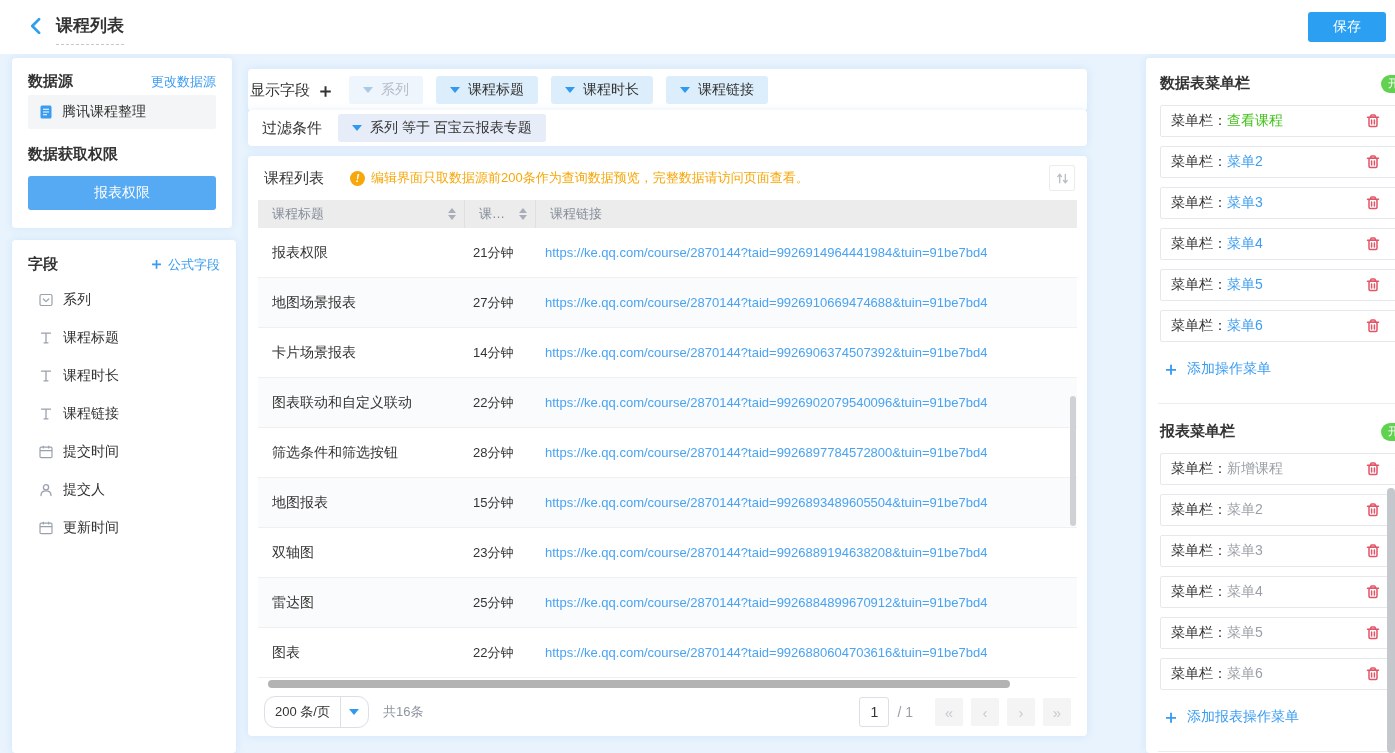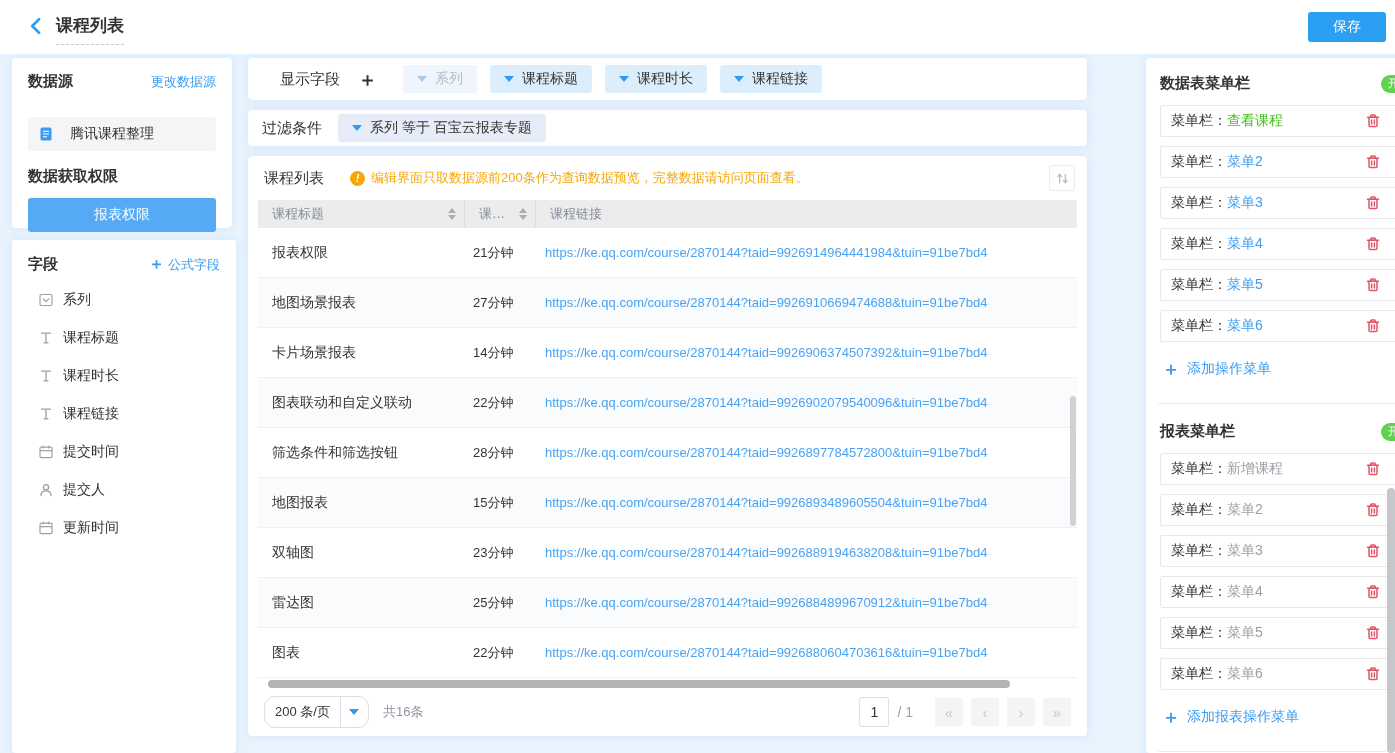--- a/index.html
+++ b/index.html
@@ -17,33 +17,33 @@
     padding-bottom:7px; border-bottom:1px dashed #c9c9c9; }
   .save-btn { position:absolute; right:9px; top:12px; width:78px; height:30px; background:#2b9ff2; color:#fff;
     border:none; border-radius:3px; font-size:14px; cursor:pointer; font-family:inherit; }
 
   
   .card-ds { left:12px; top:58px; width:220px; height:170px; padding:14px 16px; }
   .card-fields { left:12px; top:240px; width:224px; height:513px; padding:14px 16px; overflow:hidden; }
   .row-between { display:flex; justify-content:space-between; align-items:center; }
   .sec-title { font-size:15px; font-weight:bold; color:#333; }
   .link { color:#3a9cf1; font-size:13px; text-decoration:none; cursor:pointer;margin-left:42px; }
-  .ds-item { margin-top:26px; height:34px; background:#f4f5f7; border-radius:2px; display:flex; align-items:center;
-    padding:0 10px; gap:16px; font-size:14px; cursor:pointer; }
+  .ds-item { margin-top:4px; height:34px; background:#f4f5f7; border-radius:2px; display:flex; align-items:center;
+    padding:0 10px; gap:8px; font-size:14px; cursor:pointer; }
   .perm-title { margin-top:16px; }
   .perm-btn { margin-top:12px; width:100%; height:34px; background:#56a9f3; color:#fff; border:none; border-radius:3px;
     font-size:14px; cursor:pointer; font-family:inherit; }
   .field-item { display:flex; align-items:center; gap:9px; height:38px; padding-left:10px; font-size:14px;
     color:#333; cursor:pointer; border-radius:2px; }
   .f-icon { width:16px; height:16px; display:inline-flex; }
   #field-list { margin-top:6px; }
   .plus { color:#3a9cf1; font-size:16px; font-weight:bold; }
 
   
-  .card-display { left:248px; top:58px; width:839px; height:42px; padding:0 32px; display:flex; align-items:center;gap:12px; }
+  .card-display { left:248px; top:69px; width:839px; height:42px; padding:0 2px; display:flex; align-items:center; }
   .card-filter  { left:248px; top:110px; width:839px; height:36px; padding:0 14px; display:flex; align-items:center; }
   .bar-label { font-size:15px; color:#333; margin-right:6px; }
   .plus-btn { font-size:19px; color:#333; font-weight:bold; cursor:pointer; margin-right:14px; line-height:1; }
   .tag { display:inline-flex; align-items:center; gap:8px; height:28px; padding:0 14px; border-radius:3px;
     background:#dceefb; font-size:14px; color:#333; margin-right:13px; cursor:pointer; }
   .tag.disabled { background:#eef5fc; color:#b3bcc6; }
   .caret { width:0; height:0; border-left:5px solid transparent; border-right:5px solid transparent;
     border-top:6px solid #2f9af0; display:inline-block; }
   .tag.disabled .caret { border-top-color:#a9c9e8; }
   .filter-tag { background:#e7edf8; margin-right:0; }

